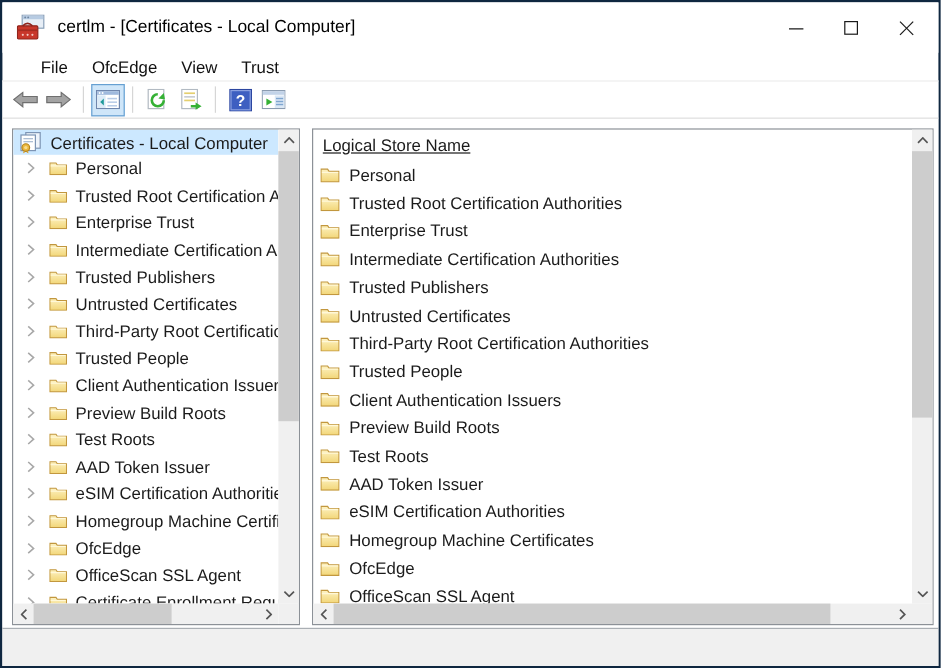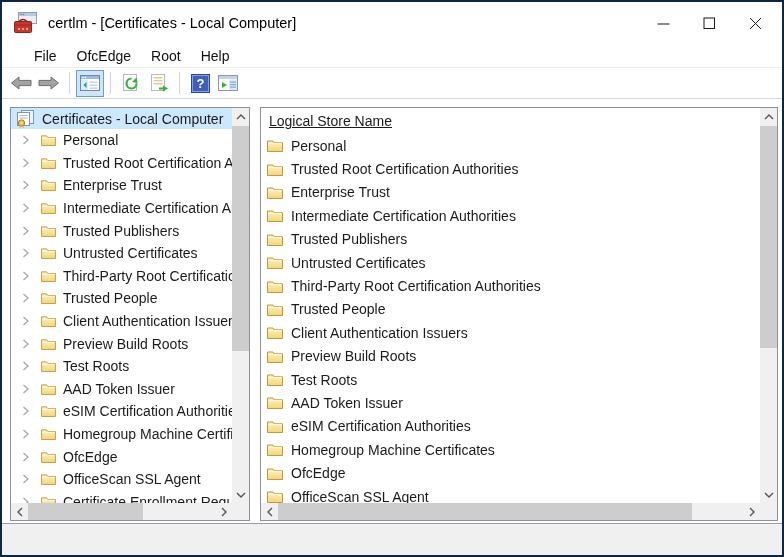--- a/index.html
+++ b/index.html
@@ -117,23 +117,23 @@
       </div>
     </div>
   </div>
 
   <div class="menubar">
 
       <span class="menu-item">File</span>
 
       <span class="menu-item">OfcEdge</span>
 
-      <span class="menu-item">Root</span>
-
-      <span class="menu-item">Help</span>
+      <span class="menu-item">View</span>
+
+      <span class="menu-item">Trust</span>
     </div>
 
   <div class="toolbar">
     <div class="tb-btn">
       <svg width="22" height="14" viewBox="0 0 22 14">
         <path d="M9 1 L1.5 7 L9 13 L9 9.6 H21 V4.4 H9 Z" fill="#a3a3a3" stroke="#6f6f6f" stroke-width="1"></path>
       </svg>
     </div>
     <div class="tb-btn">
       <svg width="22" height="14" viewBox="0 0 22 14">

